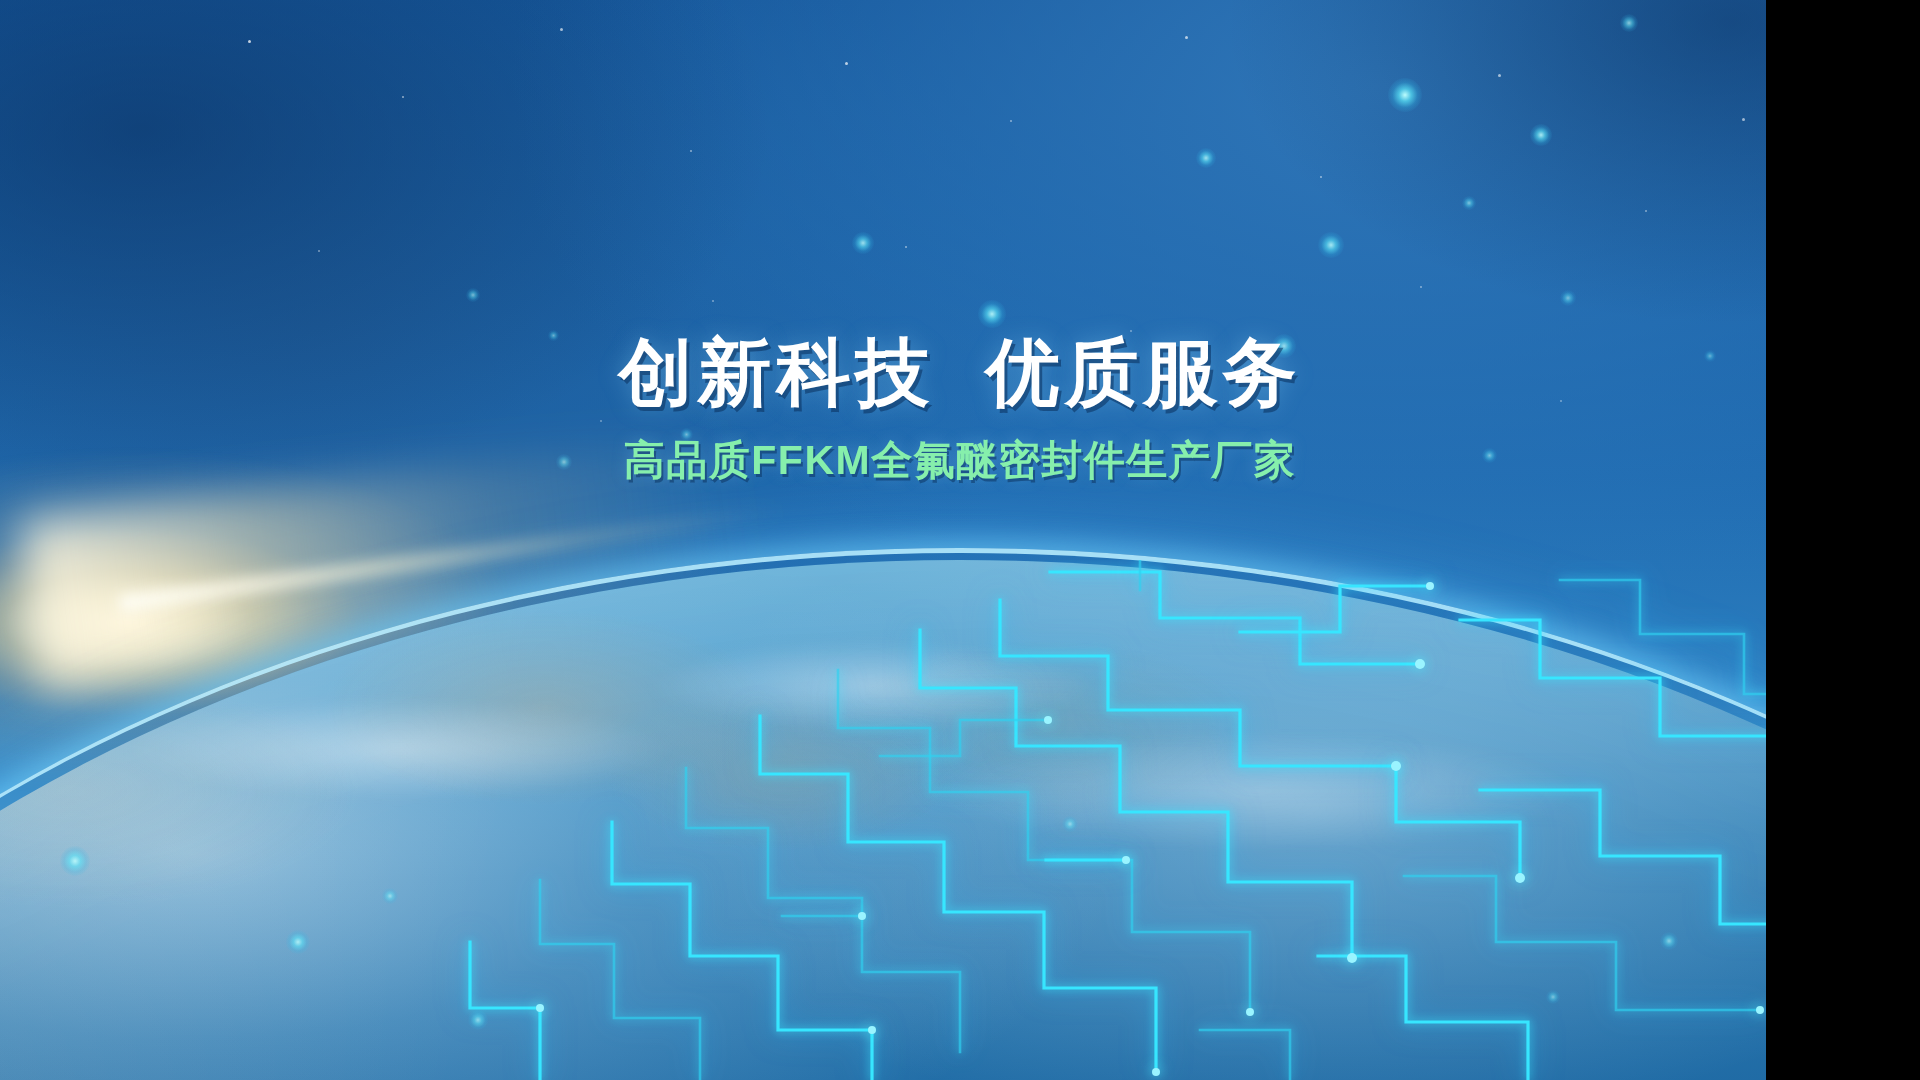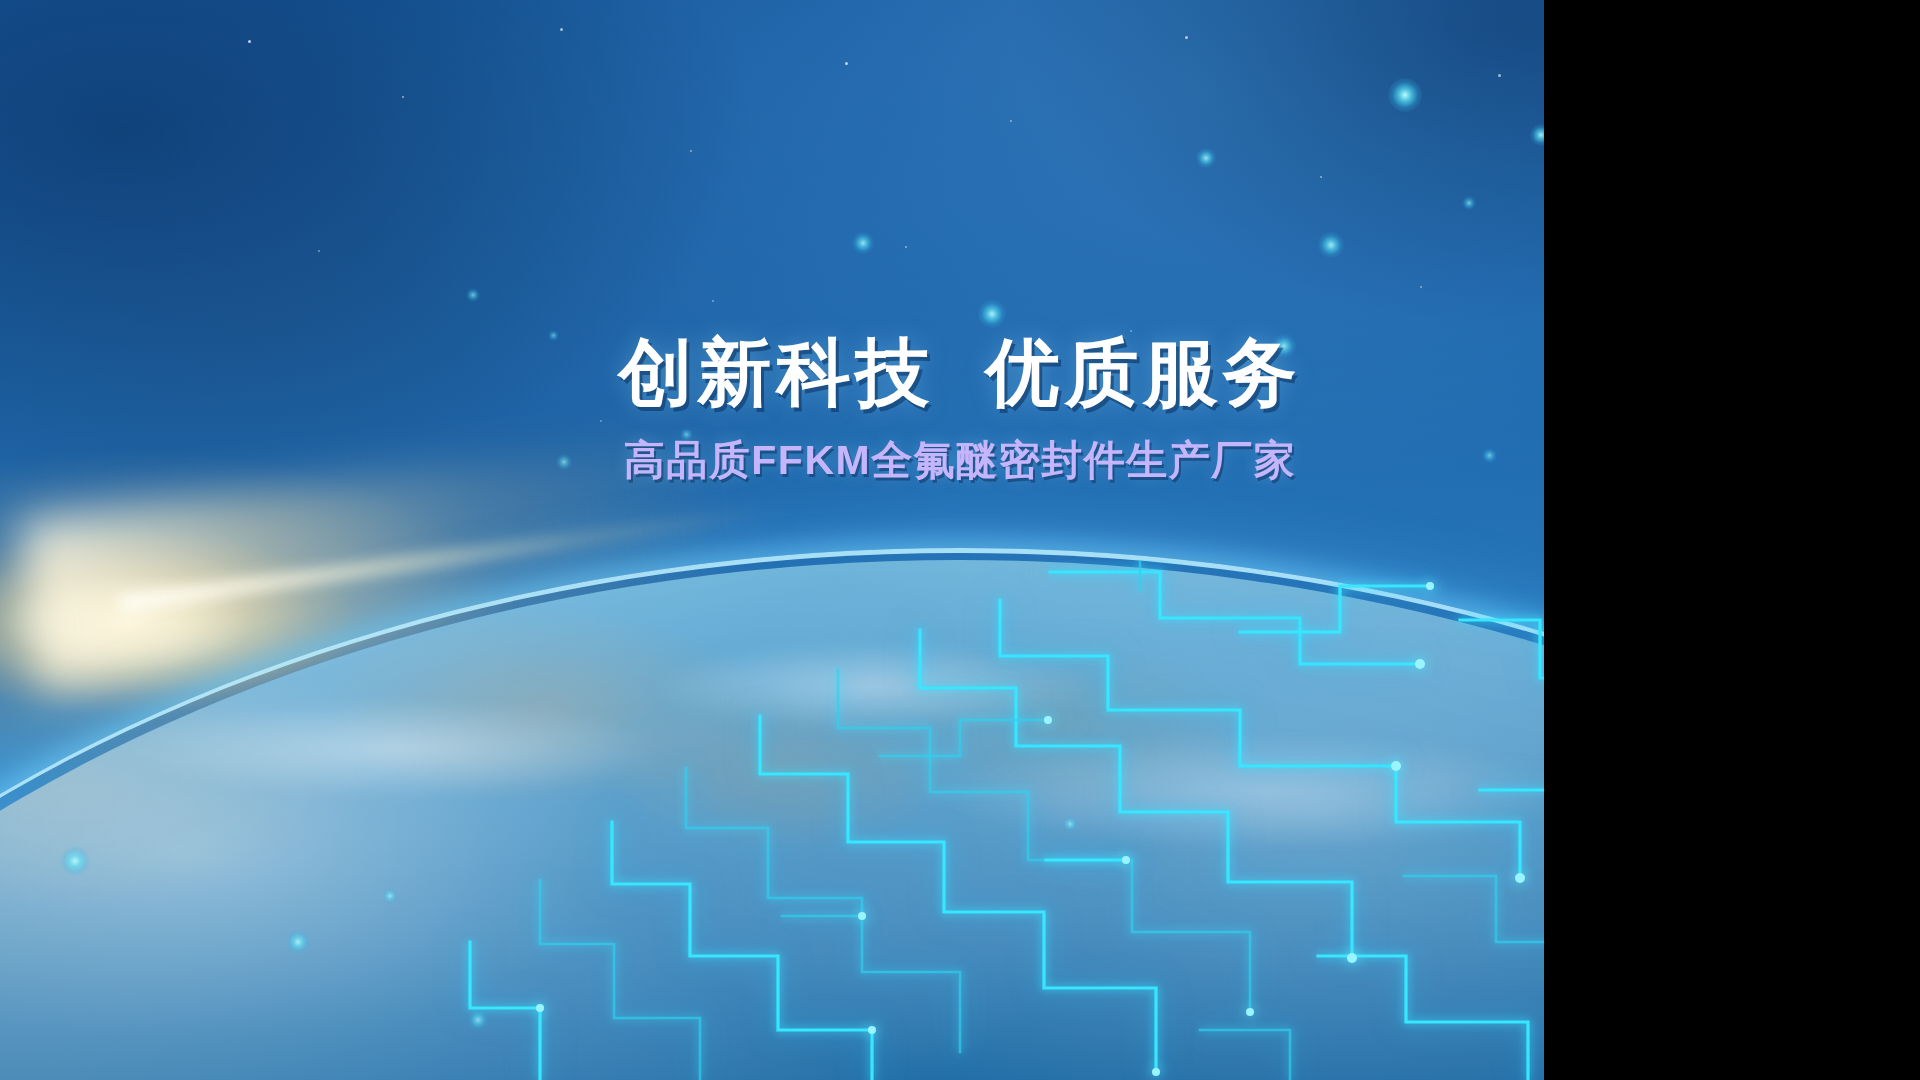--- a/index.html
+++ b/index.html
@@ -9,21 +9,21 @@
   }
   body {
     width: 1920px;
     height: 1080px;
     overflow: hidden;
     font-family: "Liberation Sans", "DejaVu Sans", sans-serif;
   }
 
   #banner {
     position: relative;
-    width: 1544px;
+    width: 1766px;
     height: 1080px;
     overflow: hidden;
     background: #0d3f73;
   }
 
   
   .sky {
     position: absolute;
     inset: 0;
     background:
@@ -208,21 +208,21 @@
     text-shadow:
       3px 4px 0 rgba(9,48,92,0.55),
       0 0 22px rgba(150,220,255,0.35);
     white-space: pre;
   }
   .sub {
     margin-top: 22px;
     font-size: 41px;
     line-height: 1.38;
     font-weight: 700;
-    color: #c4b5fd;
+    color: #86efac;
     letter-spacing: 1.5px;
     text-shadow:
       2px 3px 0 rgba(9,48,92,0.50),
       0 0 16px rgba(150,220,255,0.28);
   }
   .sub div { white-space: pre; }
 </style>
 </head>
 <body>
 

